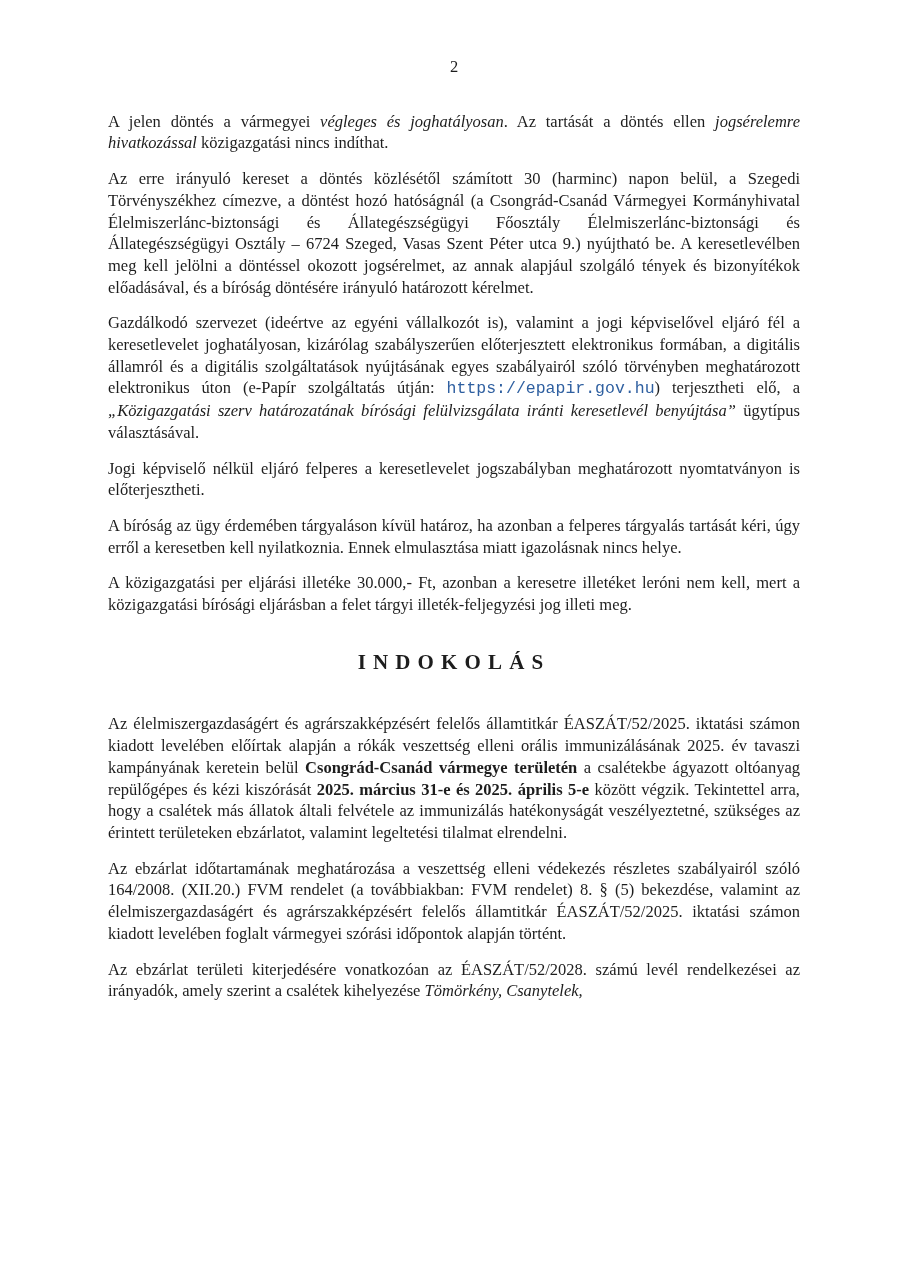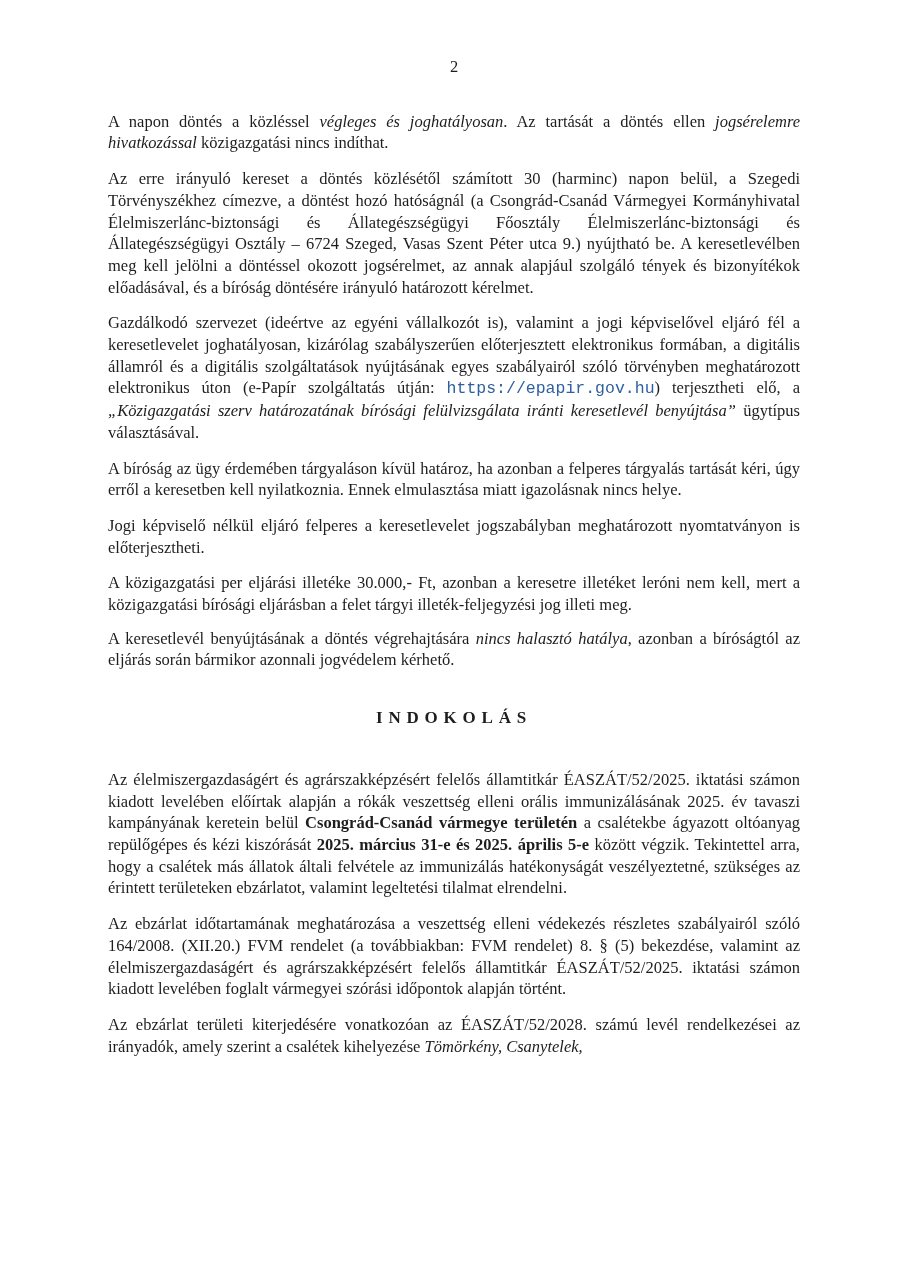--- a/index.html
+++ b/index.html
@@ -26,24 +26,24 @@
   .page-number {
     text-align: center;
     margin: 0 0 33px 0;
   }
   .para {
     margin: 0 0 14px 0;
     text-align: justify;
     text-justify: inter-word;
   }
   .para.no-gap {
-    margin-bottom: 12px;
+    margin-bottom: 0;
   }
   .heading {
-    font-size: 17px;
+    font-size: 21px;
     font-weight: bold;
     letter-spacing: 0.34em;
     text-align: center;
     margin: 36px 0 40px 0;
   }
   .i  { font-style: italic; }
   .b  { font-weight: bold; }
   .bi { font-weight: normal; font-style: italic; }
   a.link {
     color: var(--link, #2e5fa0);
@@ -52,33 +52,32 @@
     font-family: Liberation Mono, monospace;
   }
 </style>
 </head>
 <body>
 
 <div class="page">
 
   <div class="page-number">2</div>
 
-  <p class="para"><span>A napon döntés a közléssel </span><span class="i">végleges és joghatályosan</span><span>. Az tartását a döntés ellen </span><span class="i">jogsérelemre hivatkozással</span><span> közigazgatási nincs indíthat.</span></p>
+  <p class="para"><span>A jelen döntés a vármegyei </span><span class="i">végleges és joghatályosan</span><span>. Az tartását a döntés ellen </span><span class="i">jogsérelemre hivatkozással</span><span> közigazgatási nincs indíthat.</span></p>
 
   <p class="para"><span>Az erre irányuló kereset a döntés közlésétől számított 30 (harminc) napon belül, a Szegedi Törvényszékhez címezve, a döntést hozó hatóságnál (a Csongrád-Csanád Vármegyei Kormányhivatal Élelmiszerlánc-biztonsági és Állategészségügyi Főosztály Élelmiszerlánc-biztonsági és Állategészségügyi Osztály – 6724 Szeged, Vasas Szent Péter utca 9.) nyújtható be. A keresetlevélben meg kell jelölni a döntéssel okozott jogsérelmet, az annak alapjául szolgáló tények és bizonyítékok előadásával, és a bíróság döntésére irányuló határozott kérelmet.</span></p>
 
   <p class="para"><span>Gazdálkodó szervezet (ideértve az egyéni vállalkozót is), valamint a jogi képviselővel eljáró fél a keresetlevelet joghatályosan, kizárólag szabályszerűen előterjesztett elektronikus formában, a digitális államról és a digitális szolgáltatások nyújtásának egyes szabályairól szóló törvényben meghatározott elektronikus úton (e-Papír szolgáltatás útján: </span><a class="link">https://epapir.gov.hu</a><span>) terjesztheti elő, a </span><span class="i">„Közigazgatási szerv határozatának bírósági felülvizsgálata iránti keresetlevél benyújtása”</span><span> ügytípus választásával.</span></p>
 
+  <p class="para"><span>Jogi képviselő nélkül eljáró felperes a keresetlevelet jogszabályban meghatározott nyomtatványon is előterjesztheti.</span></p>
+
   <p class="para"><span>A bíróság az ügy érdemében tárgyaláson kívül határoz, ha azonban a felperes tárgyalás tartását kéri, úgy erről a keresetben kell nyilatkoznia. Ennek elmulasztása miatt igazolásnak nincs helye.</span></p>
-
-  <p class="para"><span>Jogi képviselő nélkül eljáró felperes a keresetlevelet jogszabályban meghatározott nyomtatványon is előterjesztheti.</span></p>
 
   <p class="para no-gap"><span>A közigazgatási per eljárási illetéke 30.000,- Ft, azonban a keresetre illetéket leróni nem kell, mert a közigazgatási bírósági eljárásban a felet tárgyi illeték-feljegyzési jog illeti meg.</span></p>
 
-  <p class="para"><span>A keresetlevél benyújtásának a döntés végrehajtására </span><span class="i">nincs halasztó hatálya</span><span>, azonban a bíróságtól az eljárás során bármikor azonnali jogvédelem kérhető.</span></p>
 
   <h2 class="heading">INDOKOLÁS</h2>
 
   <p class="para"><span>Az élelmiszergazdaságért és agrárszakképzésért felelős államtitkár ÉASZÁT/52/2025. iktatási számon kiadott levelében előírtak alapján a rókák veszettség elleni orális immunizálásának 2025. év tavaszi kampányának keretein belül </span><span class="b">Csongrád-Csanád vármegye területén</span><span> a csalétekbe ágyazott oltóanyag repülőgépes és kézi kiszórását </span><span class="b">2025. március 31-e és 2025. április 5-e</span><span> között végzik. Tekintettel arra, hogy a csalétek más állatok általi felvétele az immunizálás hatékonyságát veszélyeztetné, szükséges az érintett területeken ebzárlatot, valamint legeltetési tilalmat elrendelni.</span></p>
 
   <p class="para"><span>Az ebzárlat időtartamának meghatározása a veszettség elleni védekezés részletes szabályairól szóló 164/2008. (XII.20.) FVM rendelet (a továbbiakban: FVM rendelet) 8. § (5) bekezdése, valamint az élelmiszergazdaságért és agrárszakképzésért felelős államtitkár ÉASZÁT/52/2025. iktatási számon kiadott levelében foglalt vármegyei szórási időpontok alapján történt.</span></p>
 
   <p class="para"><span>Az ebzárlat területi kiterjedésére vonatkozóan az ÉASZÁT/52/2028. számú levél rendelkezései az irányadók, amely szerint a csalétek kihelyezése </span><span class="bi">Tömörkény, Csanytelek,</span></p>
 
 </div>

